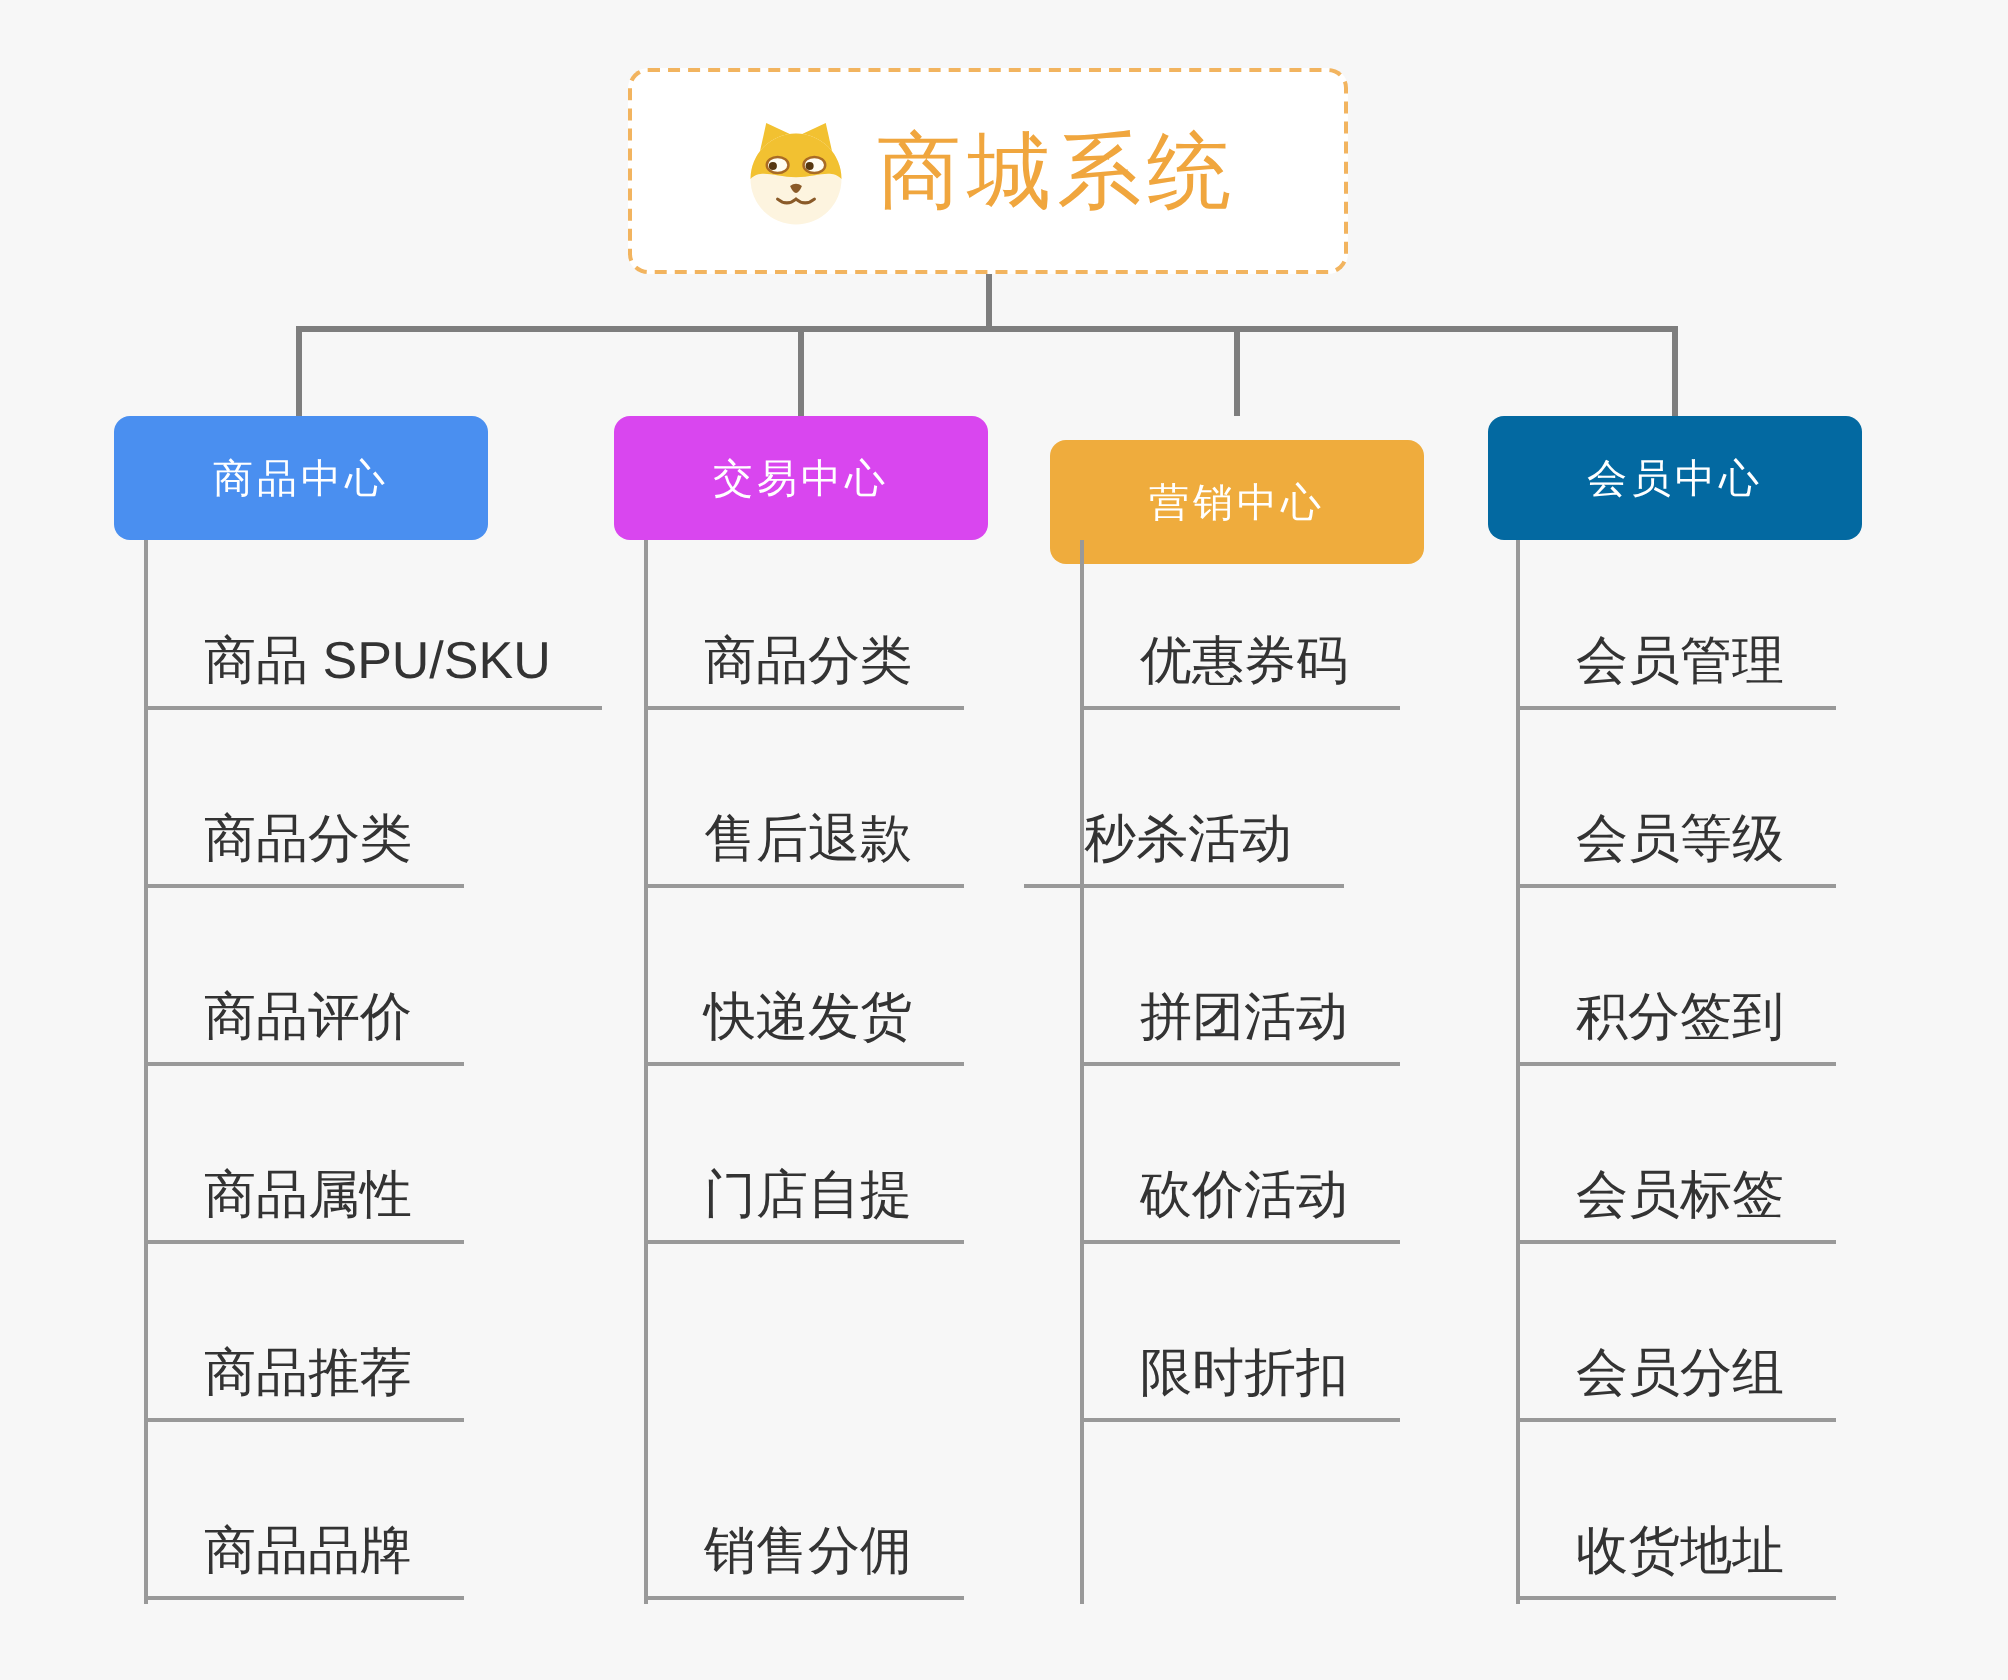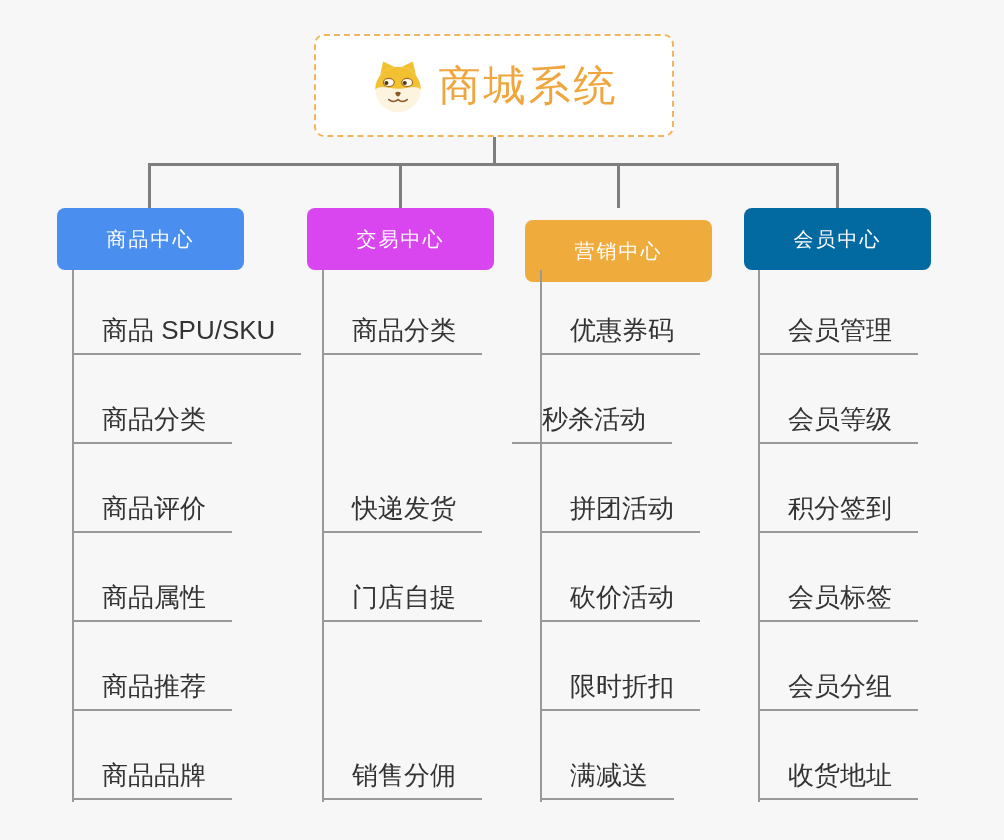--- a/index.html
+++ b/index.html
@@ -112,30 +112,30 @@
   <div class="spine" style="left:758px"></div>
 
   <div class="leaf" style="left:72px; top:313px"><span class="leaf-label">商品 SPU/SKU</span></div>
   <div class="leaf" style="left:72px; top:402px"><span class="leaf-label">商品分类</span></div>
   <div class="leaf" style="left:72px; top:491px"><span class="leaf-label">商品评价</span></div>
   <div class="leaf" style="left:72px; top:580px"><span class="leaf-label">商品属性</span></div>
   <div class="leaf" style="left:72px; top:669px"><span class="leaf-label">商品推荐</span></div>
   <div class="leaf" style="left:72px; top:758px"><span class="leaf-label">商品品牌</span></div>
 
   <div class="leaf" style="left:322px; top:313px"><span class="leaf-label">商品分类</span></div>
+  <div class="leaf" style="left:322px; top:402px"><span class="leaf-label">售后退款</span></div>
   <div class="leaf" style="left:322px; top:491px"><span class="leaf-label">快递发货</span></div>
   <div class="leaf" style="left:322px; top:580px"><span class="leaf-label">门店自提</span></div>
   <div class="leaf" style="left:322px; top:758px"><span class="leaf-label">销售分佣</span></div>
 
   <div class="leaf" style="left:540px; top:313px"><span class="leaf-label">优惠券码</span></div>
   <div class="leaf" style="left:512px; top:402px"><span class="leaf-label">秒杀活动</span></div>
   <div class="leaf" style="left:540px; top:491px"><span class="leaf-label">拼团活动</span></div>
   <div class="leaf" style="left:540px; top:580px"><span class="leaf-label">砍价活动</span></div>
   <div class="leaf" style="left:540px; top:669px"><span class="leaf-label">限时折扣</span></div>
-  <div class="leaf" style="left:540px; top:758px"><span class="leaf-label">满减送</span></div>
 
   <div class="leaf" style="left:758px; top:313px"><span class="leaf-label">会员管理</span></div>
   <div class="leaf" style="left:758px; top:402px"><span class="leaf-label">会员等级</span></div>
   <div class="leaf" style="left:758px; top:491px"><span class="leaf-label">积分签到</span></div>
   <div class="leaf" style="left:758px; top:580px"><span class="leaf-label">会员标签</span></div>
   <div class="leaf" style="left:758px; top:669px"><span class="leaf-label">会员分组</span></div>
   <div class="leaf" style="left:758px; top:758px"><span class="leaf-label">收货地址</span></div>
 
 </div>
 

